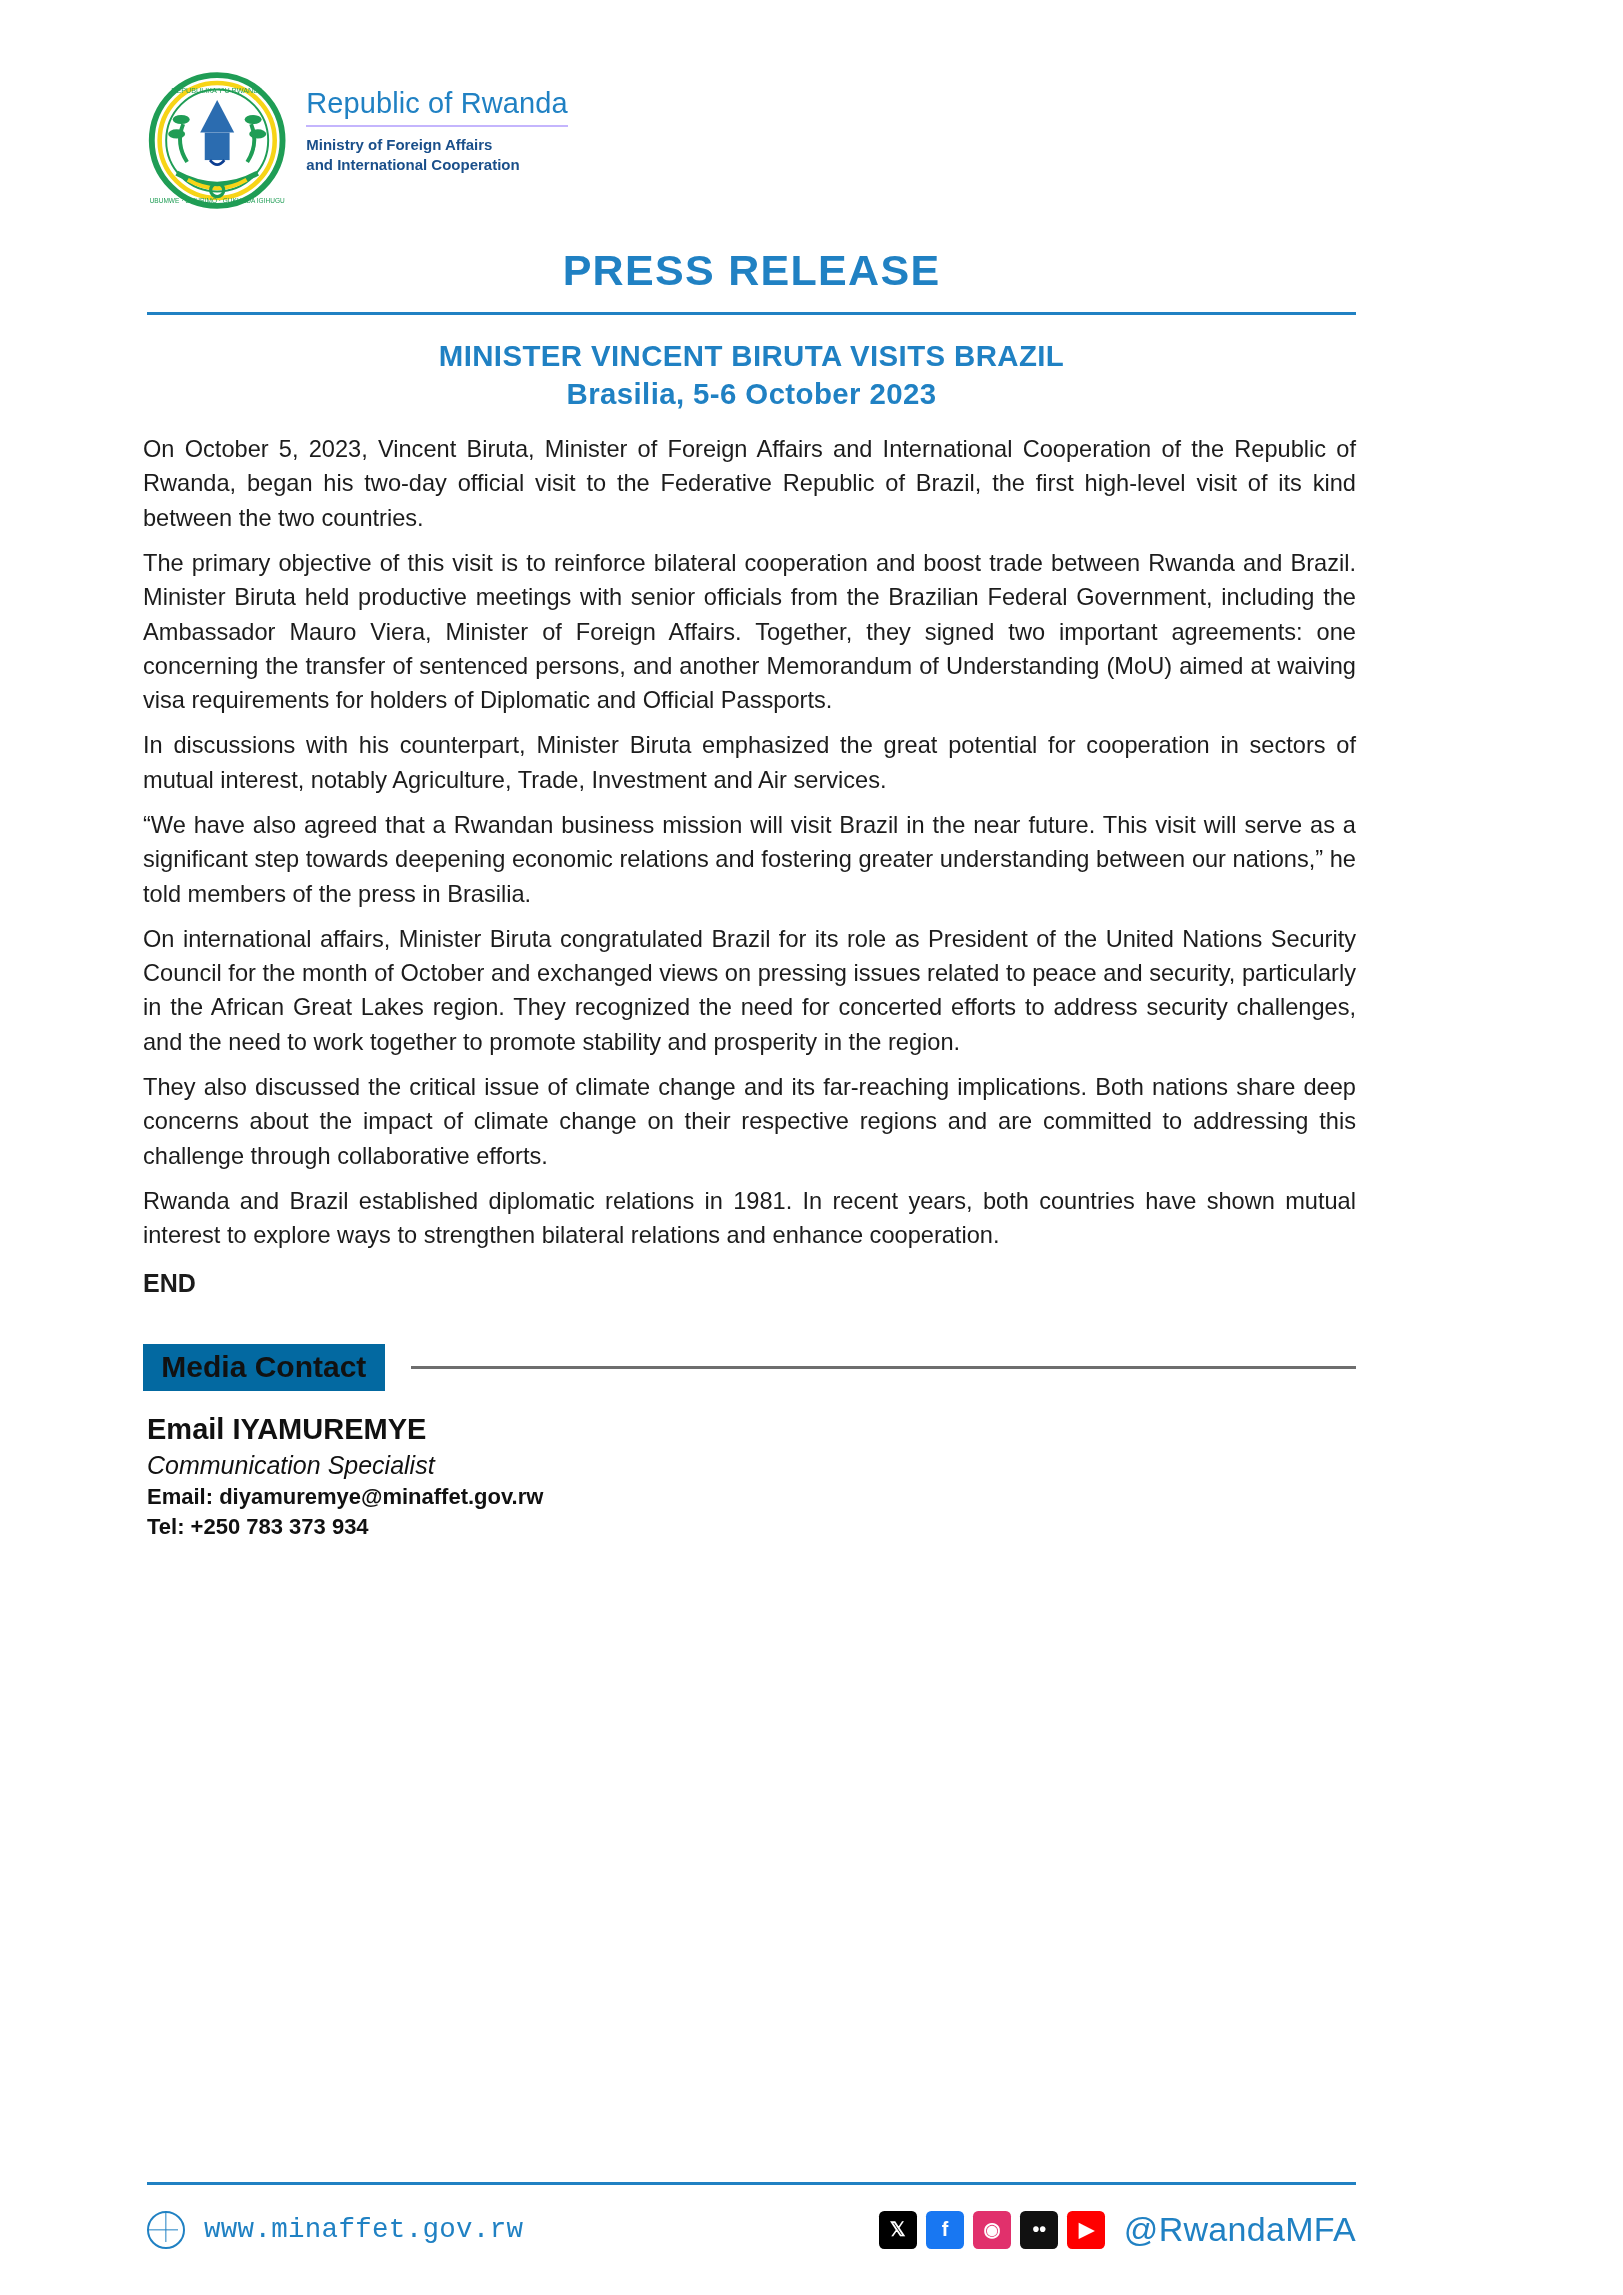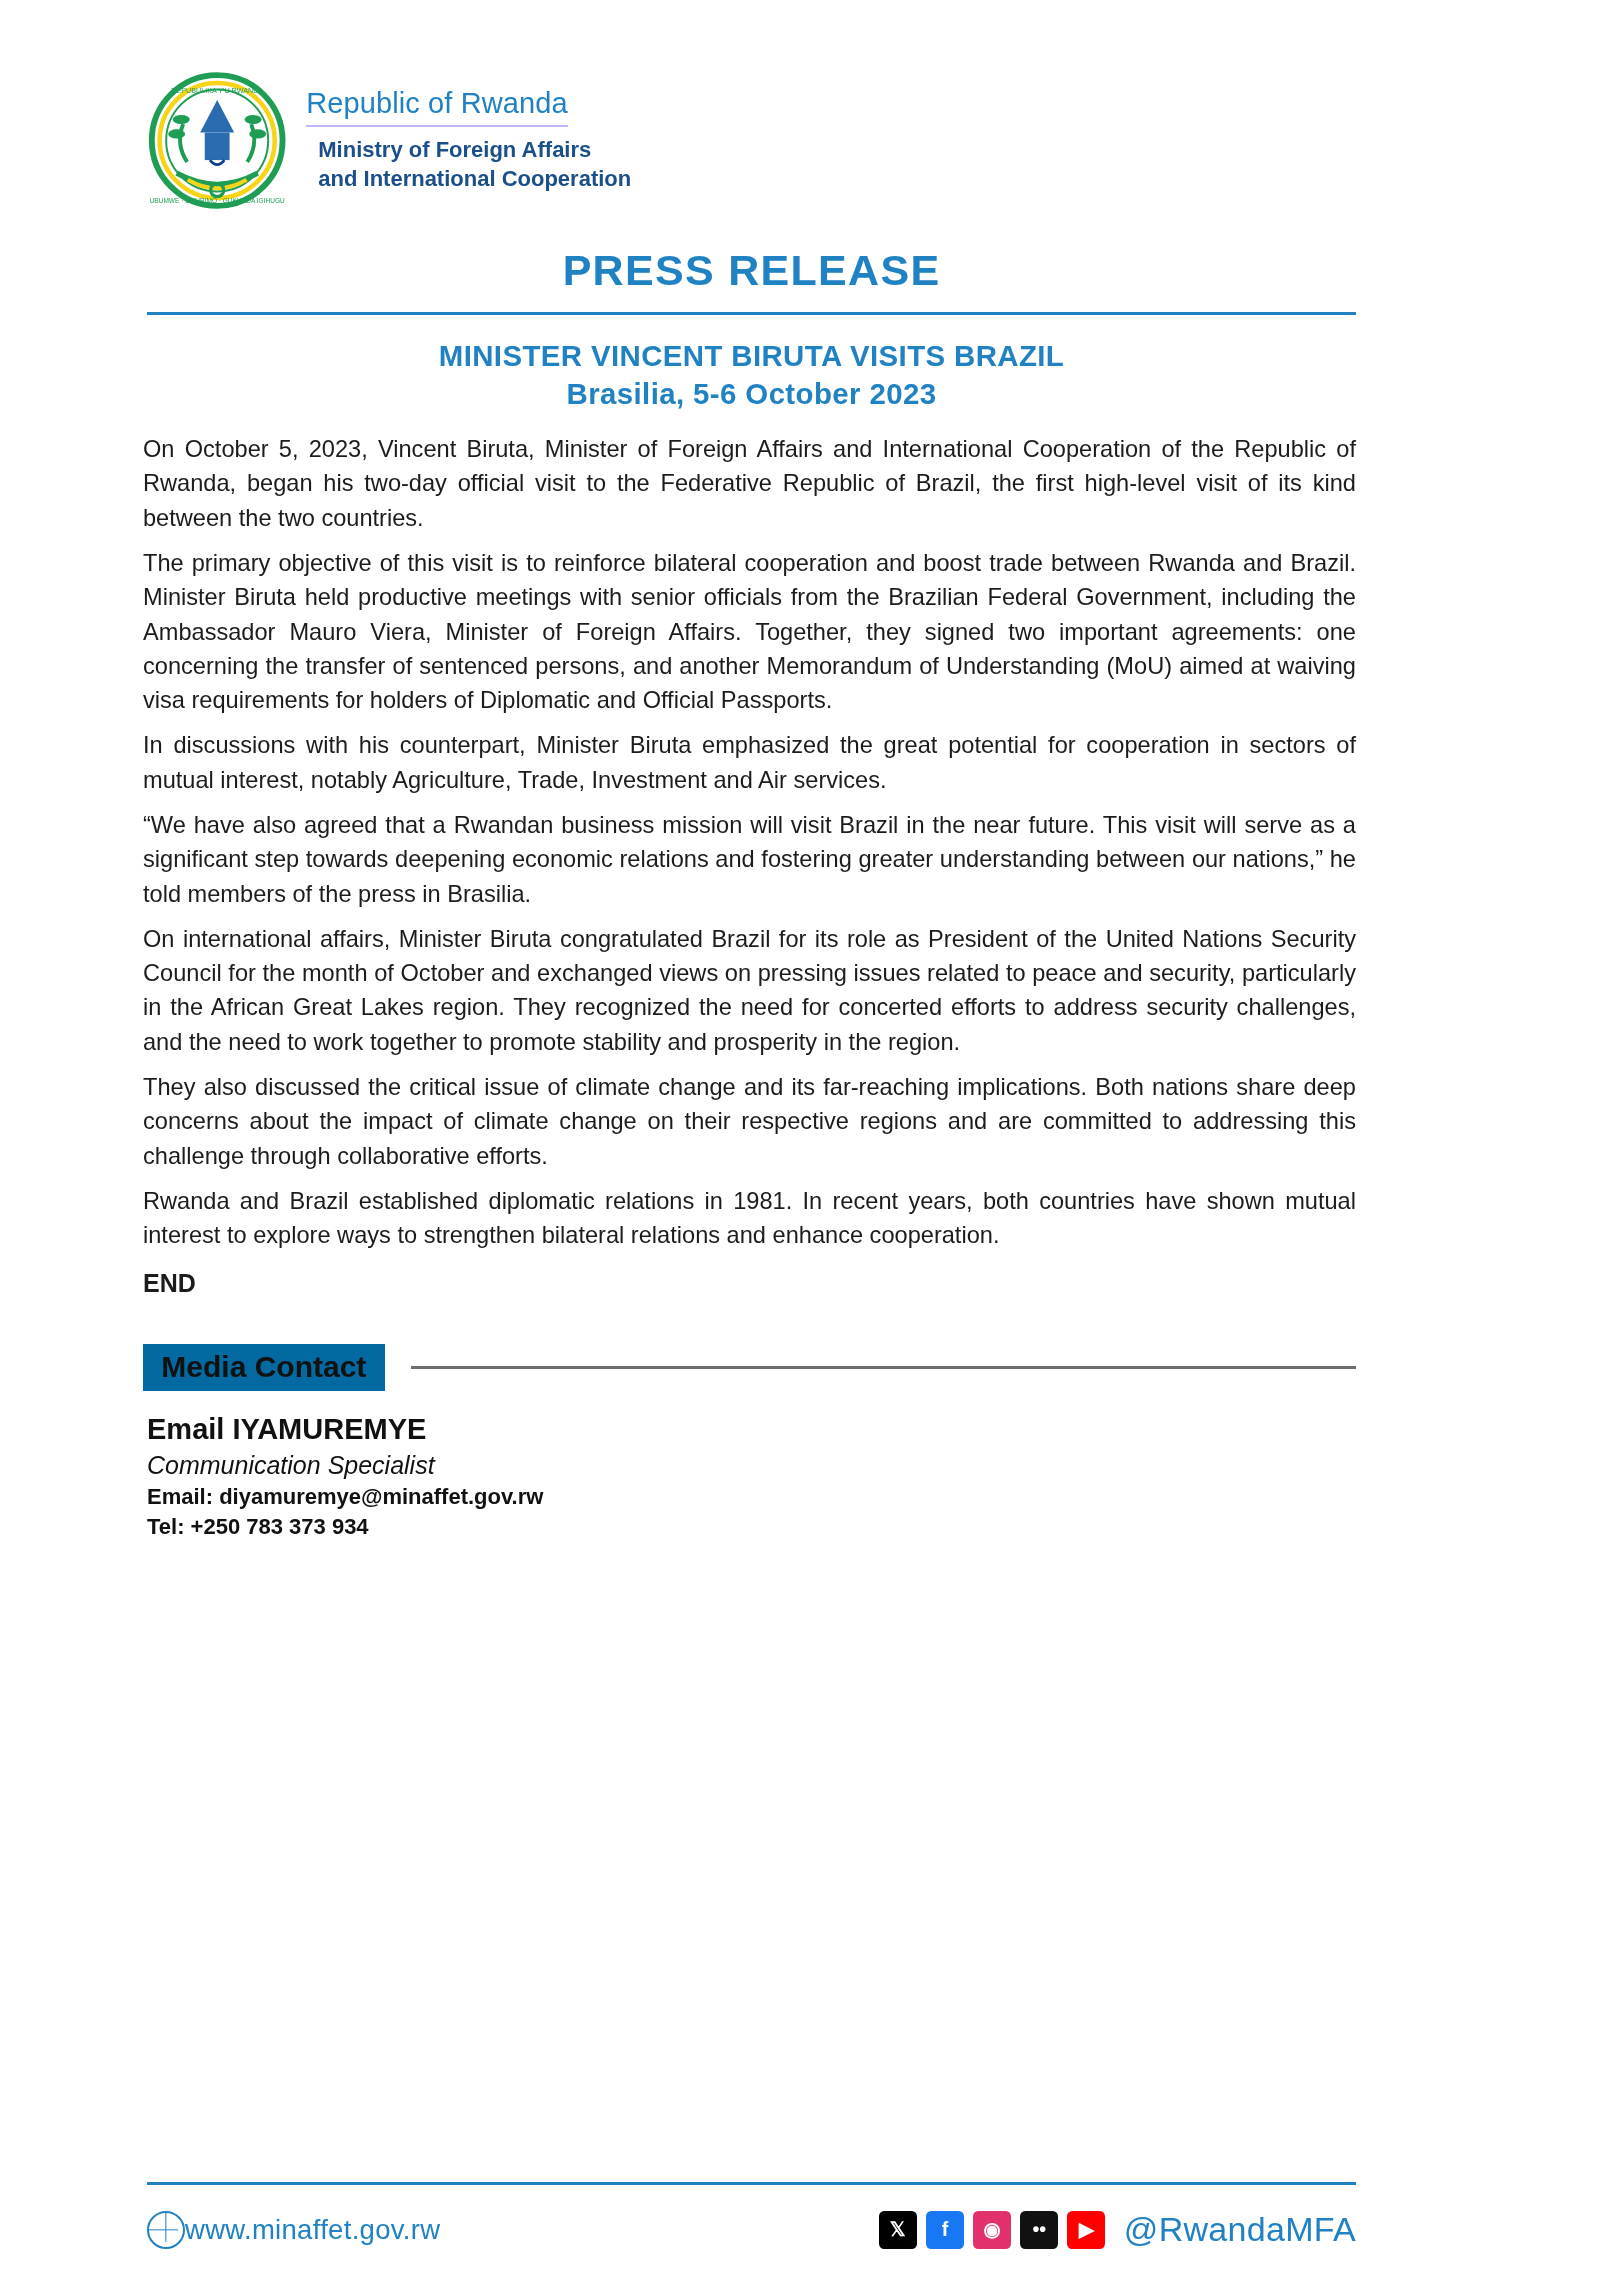--- a/index.html
+++ b/index.html
@@ -44,26 +44,25 @@
     font-size: 29px;
     color: #2081c3;
     font-family: "Liberation Sans", sans-serif;
     letter-spacing: 0.1px;
     border-bottom: 2px solid #c4b5fd;
     display: inline-block;
     padding-bottom: 5.2px;
     margin-bottom: 7.9px;
   }
   .ministry-line {
-    font-size: 22px;
+    font-size: 15px;
     color: #1a4f8a;
     font-weight: bold;
     line-height: 1.33;
     font-family: "Liberation Sans", sans-serif;
-    margin-left: 12px;
   }
 
   
   .press-title {
     text-align: center;
     font-size: 43px;
     font-weight: bold;
     color: #2081c3;
     letter-spacing: 1.3px;
     margin: 14.4px 0 0 0;
@@ -162,21 +161,22 @@
     right: 147px;
     bottom: 36px;
     height: 59px;
     display: flex;
     align-items: center;
     justify-content: space-between;
   }
   .footer-left {
     display: flex;
     align-items: center;
-    gap: 0;
+    gap: 19px;
+    font-family: Liberation Mono, monospace;
   }
   .website {
     font-size: 27.5px;
     color: #2081c3;
     letter-spacing: 0.3px;
   }
   .footer-right {
     display: flex;
     align-items: center;
     gap: 9.2px;

